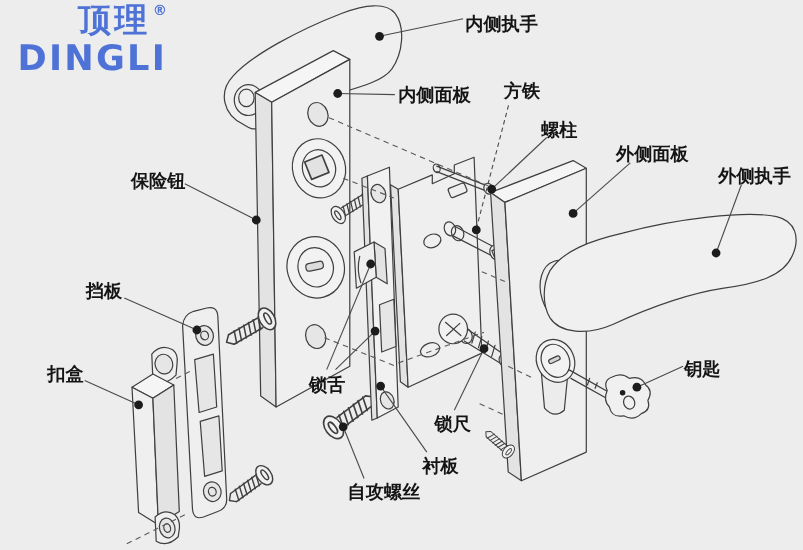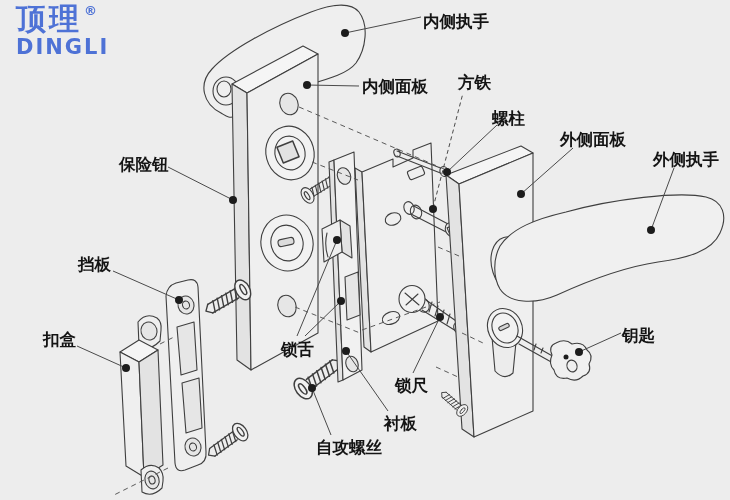--- a/index.html
+++ b/index.html
@@ -3,23 +3,23 @@
 <meta charset="utf-8">
 <style>
   html,body{margin:0;padding:0;}
   body{
     width:730px;height:500px;overflow:hidden;position:relative;
     background:#ededed;
     font-family:"DejaVu Sans","Liberation Sans",sans-serif;
   }
   .stage{position:absolute;inset:0;}
   .logo{position:absolute;left:16px;top:4px;line-height:1;user-select:none;}
-  .logo-cn{font-size:30px;font-weight:bold;color:#4e72d6;letter-spacing:3px;}
+  .logo-cn{font-size:30px;font-weight:bold;color:#4e72d6;letter-spacing:3px;text-align:right;}
   .logo-cn sup{font-size:13px;font-weight:bold;vertical-align:14px;letter-spacing:0;margin-left:2px;}
-  .logo-en{font-size:21px;font-weight:bold;color:#4e72d6;letter-spacing:2px;margin-top:3px;}
+  .logo-en{font-size:32px;font-weight:bold;color:#4e72d6;letter-spacing:2px;margin-top:3px;}
   svg{position:absolute;inset:0;}
   .ln{stroke:#3f3f3f;stroke-width:1.1;fill:none;stroke-linejoin:round;stroke-linecap:round;}
   .face{fill:#efefef;}
   .top{fill:#f5f5f5;}
   .side{fill:#e3e3e3;}
   .hole{fill:#e6e6e6;}
   .dash{stroke:#5a5a5a;stroke-width:1;fill:none;stroke-dasharray:5 4;}
   .leader{stroke:#4a4a4a;stroke-width:1;fill:none;}
   .leader-dash{stroke:#4a4a4a;stroke-width:1;fill:none;stroke-dasharray:4 3;}
   .dot{fill:#1c1c1c;stroke:none;}

